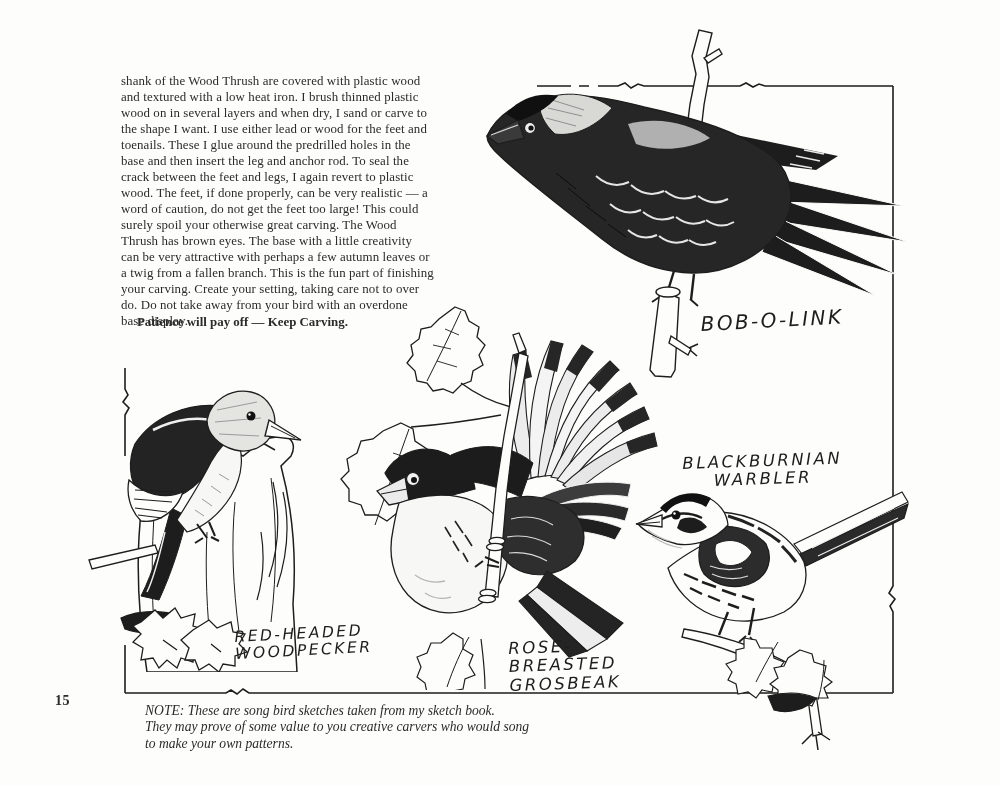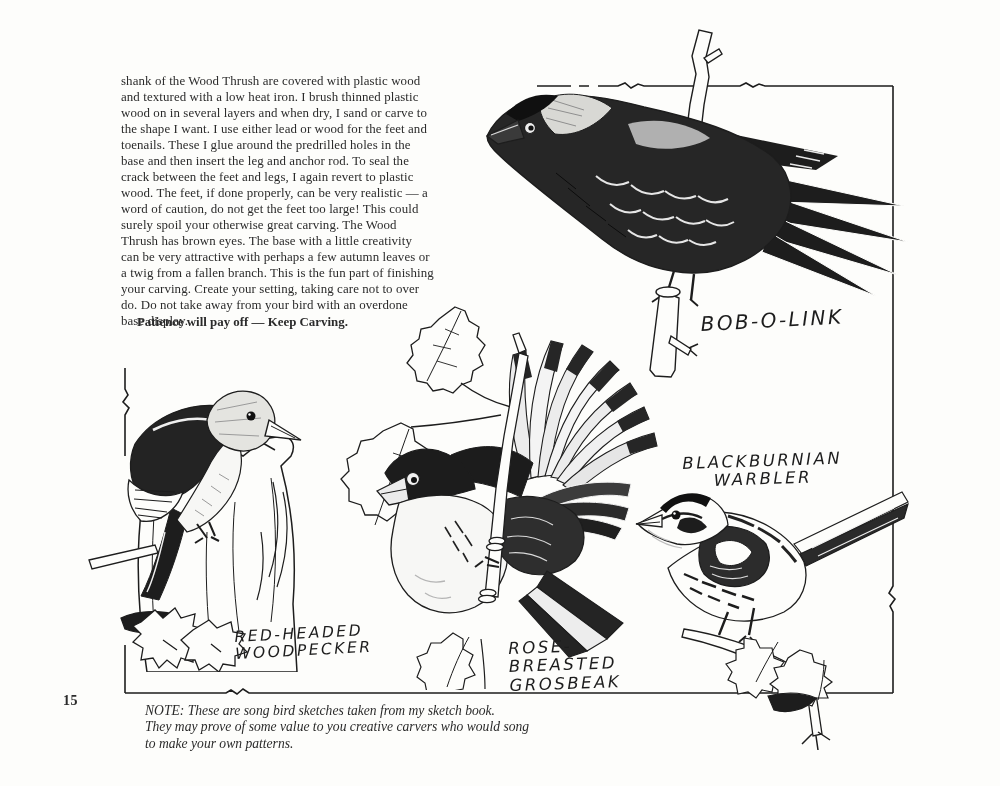--- a/index.html
+++ b/index.html
@@ -16,21 +16,21 @@
     font-size:12.9px;line-height:16px;
     white-space:pre-line;
     letter-spacing:.1px;
   }
   .closing-line{
     left:137px;top:315px;
     font-size:12.9px;line-height:15px;font-weight:bold;
   }
   .page-number{
     left:55px;top:693px;
-    font-size:14px;font-weight:bold;letter-spacing:.5px;margin-left:8px;
+    font-size:14px;font-weight:bold;letter-spacing:.5px;
   }
   .note{
     left:145px;top:703px;width:392px;
     font-style:italic;font-size:13.6px;line-height:16.4px;
     white-space:pre-line;
   }
   .note .note-label{font-style:italic;text-align:right;}
   
   .hand-label{
     font-family:"DejaVu Sans", sans-serif;

